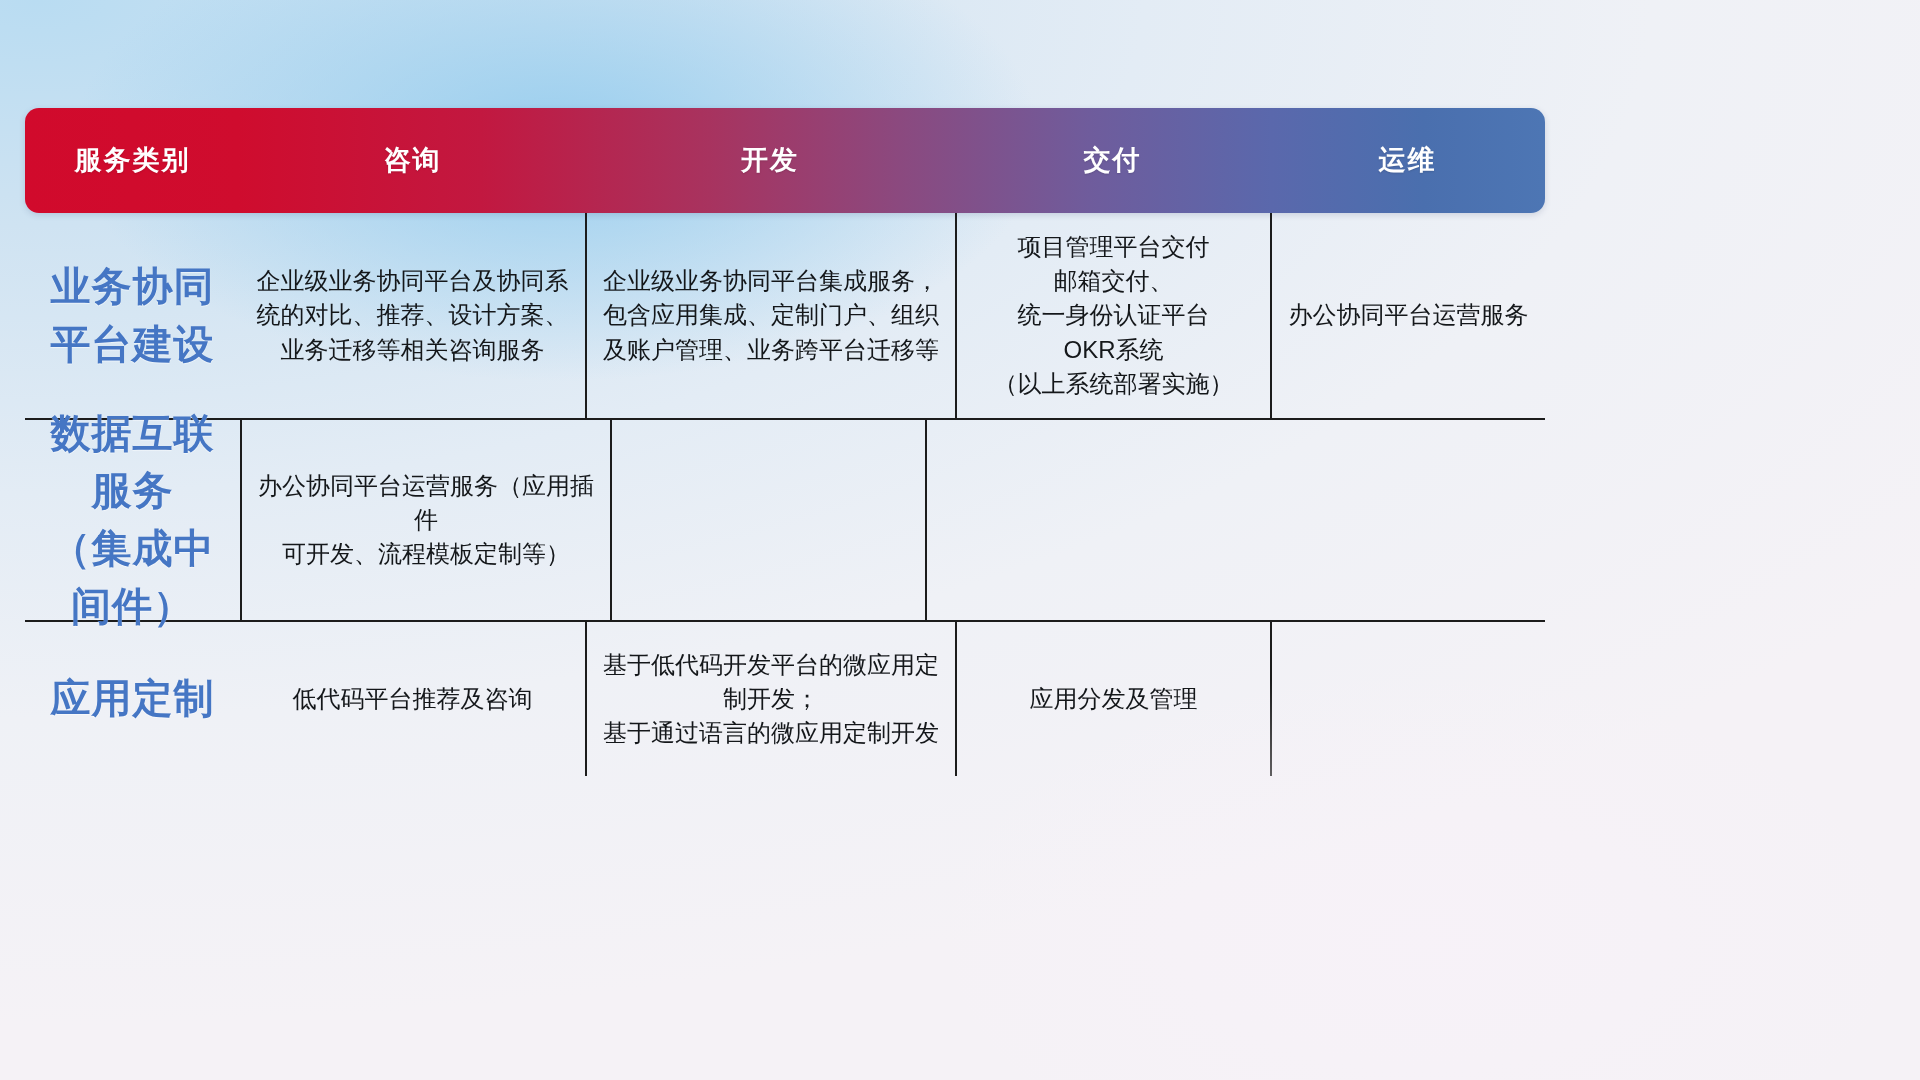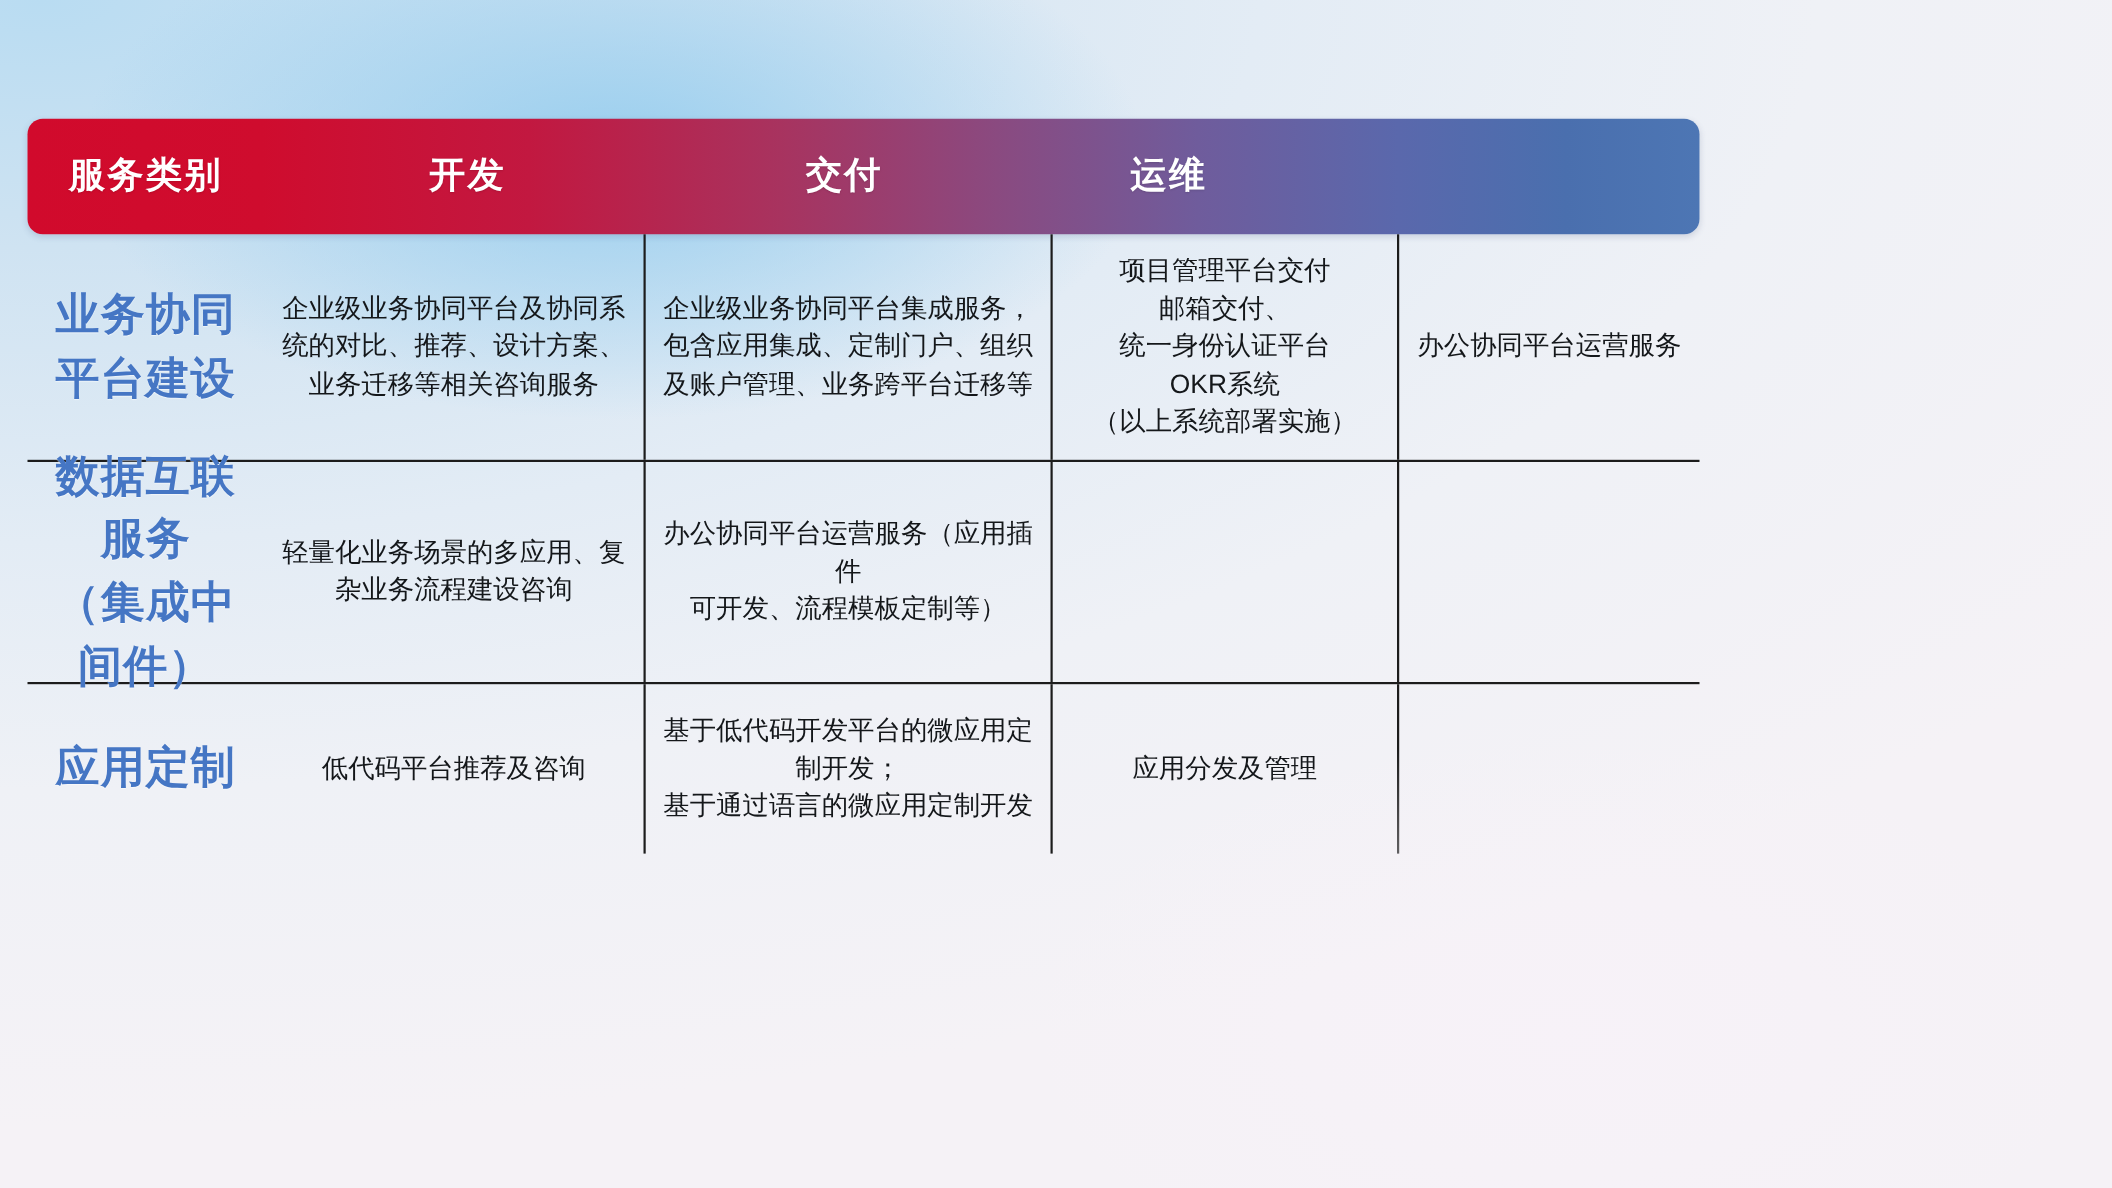--- a/index.html
+++ b/index.html
@@ -37,21 +37,21 @@
       #d10a2c 0%, #cf0c2e 14%, #c21840 30%, #a8335f 45%,
       #8a4a80 58%, #6f5c9c 70%, #5a68ac 82%, #4a6fae 92%, #4d76b4 100%);
     box-shadow:0 2px 6px rgba(60,80,120,.18);
     display:flex;align-items:flex-end;
     overflow:hidden;
   }
   .thead .hcell{
     display:flex;align-items:center;justify-content:center;
     height:100%;
     color:#ffffff;
-    font-size:33px;font-weight:bold;letter-spacing:2px;
+    font-size:27px;font-weight:bold;letter-spacing:2px;
     text-shadow:0 1px 2px rgba(0,0,0,.13);
     padding-bottom:2px;
     box-sizing:border-box;
   }
 
   
   .tbody{position:relative;height:563px;}
   .trow{display:flex;position:relative;box-sizing:border-box;}
   .trow.r1{height:207px;}
   .trow.r2{height:202px;}
@@ -90,20 +90,23 @@
 <body>
 
 <div id="stage">
 
   <div id="table">
 
     <div class="thead">
       <div class="hcell c0">
         <span>服务类别</span>
       </div>
+      <div class="hcell c1">
+        <span>咨询</span>
+      </div>
       <div class="hcell c2">
         <span>开发</span>
       </div>
       <div class="hcell c3">
         <span>交付</span>
       </div>
       <div class="hcell c4">
         <span>运维</span>
       </div>
     </div>
@@ -135,24 +138,20 @@
         <div class="tcell c4 vline">
           <span class="nowrap-lines">办公协同平台运营服务</span>
         </div>
       </div>
 
       <div class="trow r2">
         <div class="tcell c0">
           <span class="rowlabel nowrap-lines">数据互联服务
 （集成中间件）</span>
         </div>
-        <div class="tcell c1">
-          <span class="nowrap-lines">轻量化业务场景的多应用、复
-杂业务流程建设咨询</span>
-        </div>
         <div class="tcell c2 vline">
           <span class="nowrap-lines">办公协同平台运营服务（应用插件
 可开发、流程模板定制等）</span>
         </div>
         <div class="tcell c3 vline">
           <span class="nowrap-lines"></span>
         </div>
         <div class="tcell c4 vline">
           <span class="nowrap-lines"></span>
         </div>

